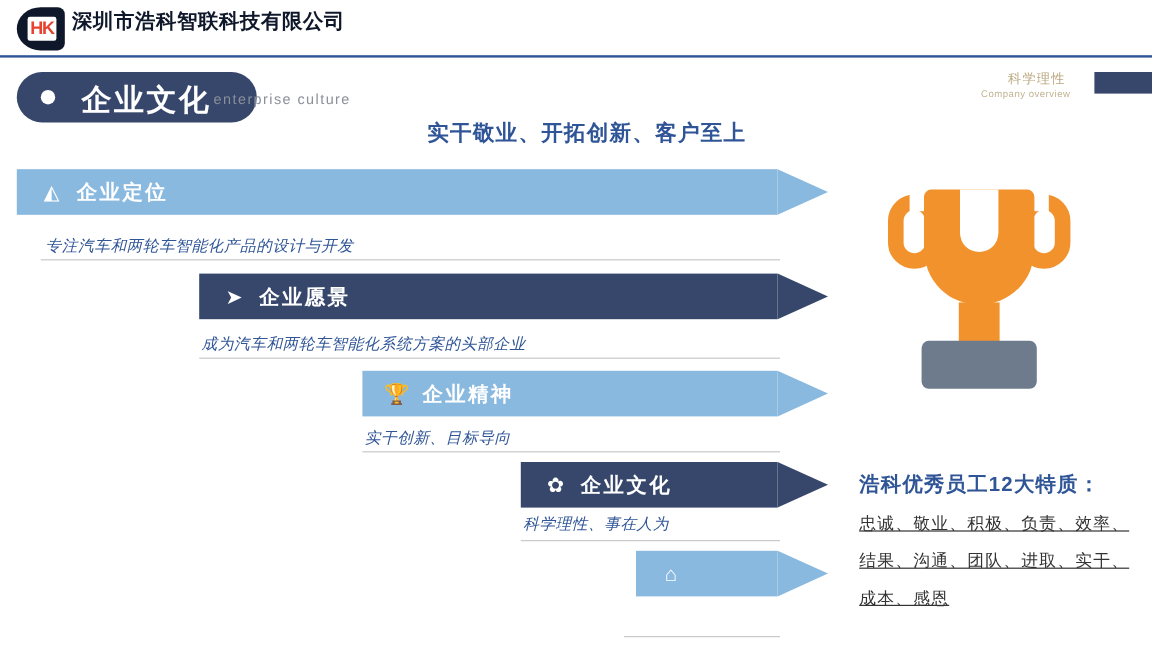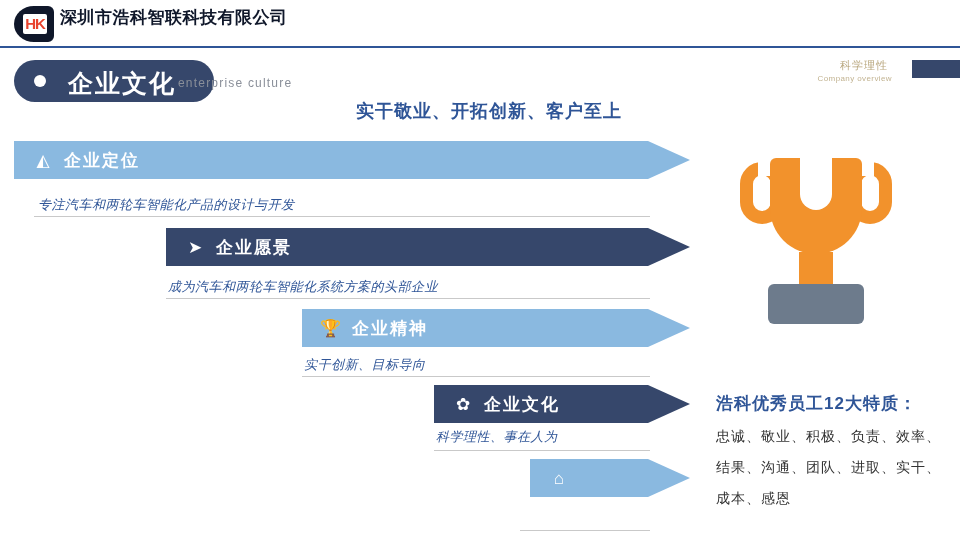--- a/index.html
+++ b/index.html
@@ -237,20 +237,21 @@
     font-weight: bold;
     color: #2f5597;
     letter-spacing: 1px;
   }
   .right-line {
     position: absolute;
     left: 716px;
     font-size: 14px;
     color: #333333;
     letter-spacing: 1px;
+    text-decoration: underline;
   }
 </style>
 </head>
 <body>
 
 <div class="header">
   <div class="logo-mark">
     <div class="logo-mark-inner"></div>
     <div class="logo-mark-k">HK</div>
   </div>

